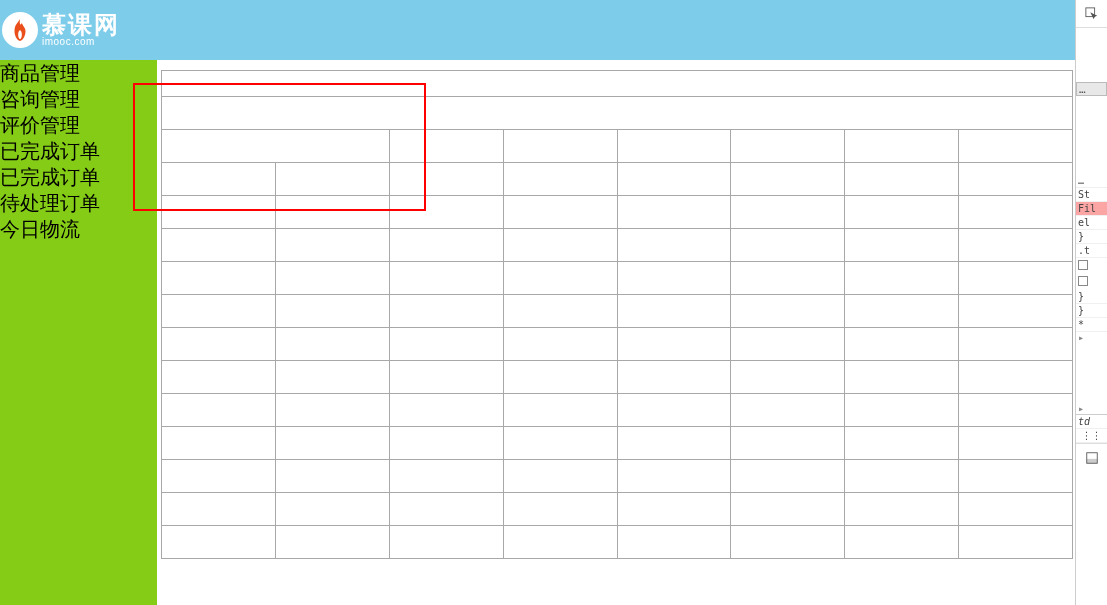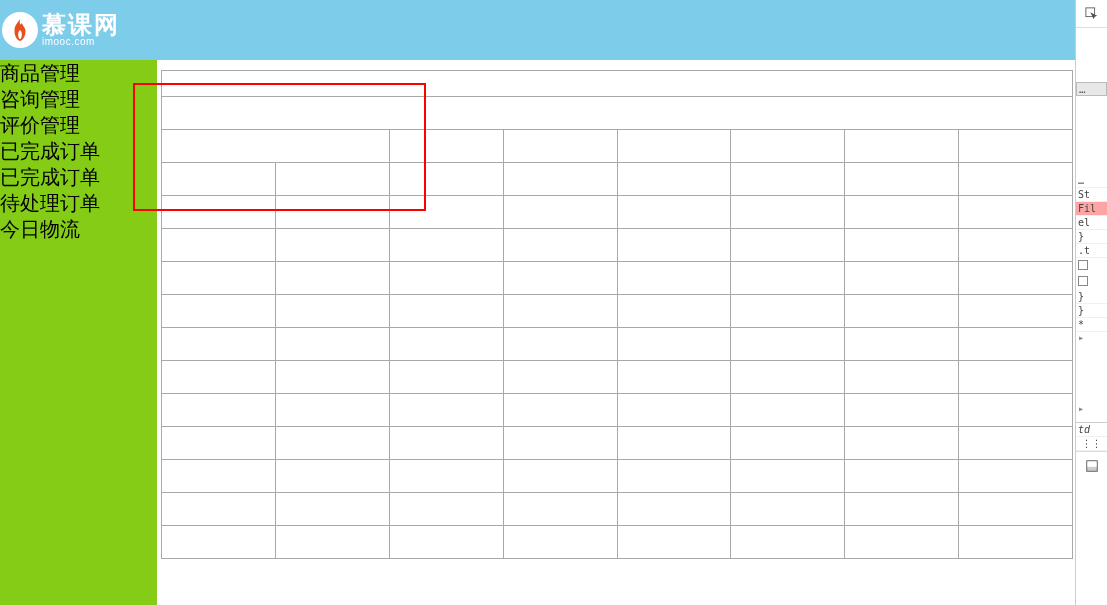--- a/index.html
+++ b/index.html
@@ -335,21 +335,21 @@
   <div class="dt-line">}</div>
   <div class="dt-line">.t</div>
   <div><span class="dt-checkbox"></span></div>
   <div><span class="dt-checkbox"></span></div>
   <div class="dt-line">}</div>
   <div class="dt-line">}</div>
   <div class="dt-line">*</div>
   <div class="dt-arrow">▸</div>
   <div class="dt-spacer"></div>
   <div class="dt-arrow">▸</div>
-  <div class="dt-line dt-italic" style="border-top:1px solid #ccc;margin-top:8px;">td</div>
+  <div class="dt-line dt-italic" style="border-top:1px solid #ccc;">td</div>
   <div class="dt-line" style="text-align:center;">⋮⋮</div>
   <div class="dt-toprow" style="border-top:1px solid #ddd; border-bottom:none;">
      <svg viewBox="0 0 16 16">
         <rect x="2" y="2" width="12" height="12" fill="none" stroke="#555"></rect>
         <rect x="2" y="9" width="12" height="5" fill="#555" opacity="0.3"></rect>
       </svg>
   </div>
 </div>
 
 </body></html>

